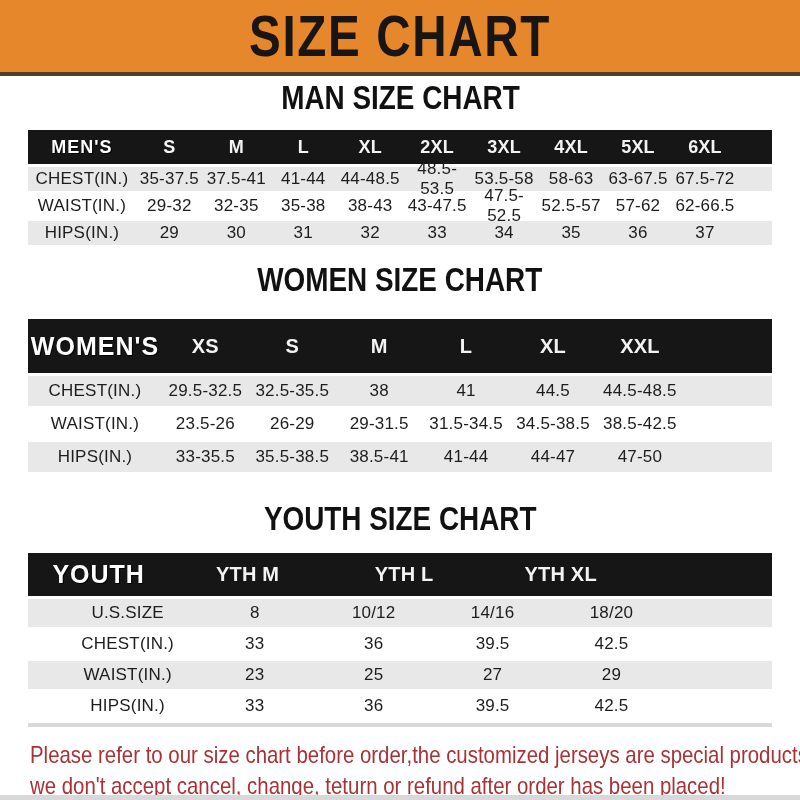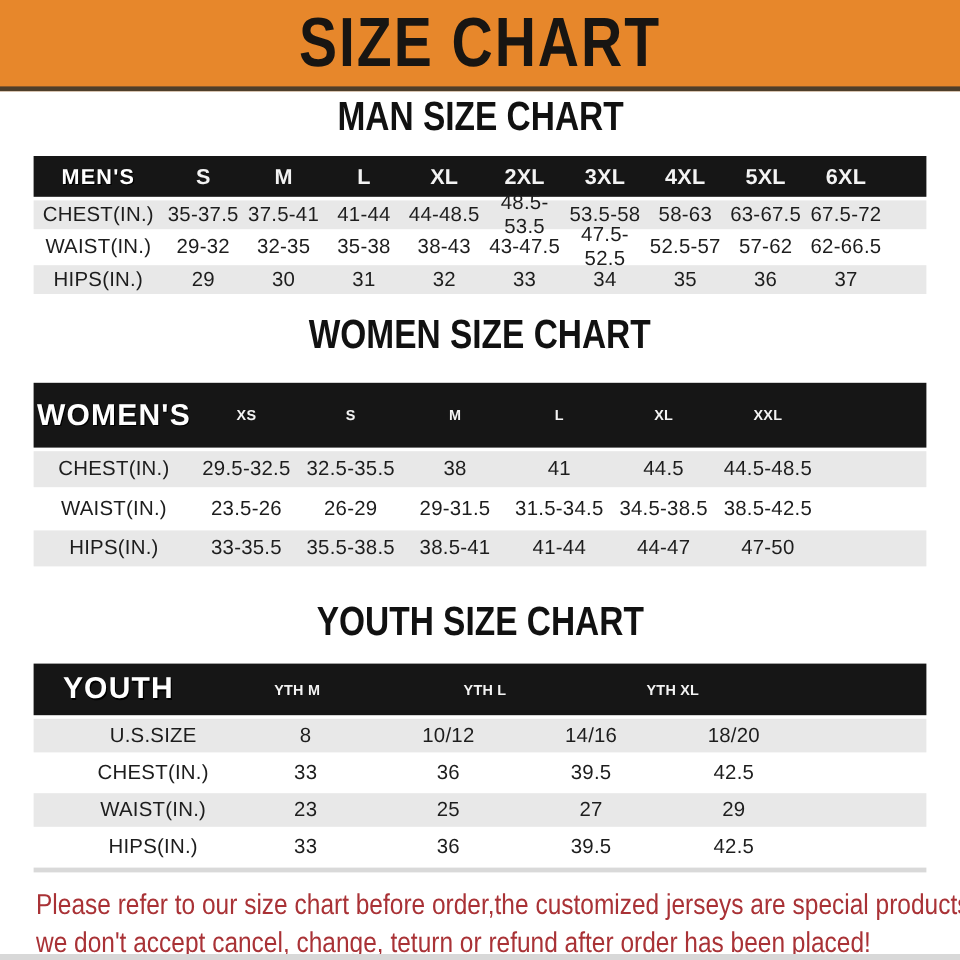--- a/index.html
+++ b/index.html
@@ -46,21 +46,21 @@
     background: var(--bar-bg, #161616);
     color: #fff;
   }
   .cell {
     flex: 1;
     display: flex; align-items: center; justify-content: center;
     text-align: center;
     font-size: 17px; color: #1d1d1d;
     letter-spacing: 0.2px;
   }
-  .thead .cell { color: #f3f3f3; font-size: 12px; font-weight: 600; }
+  .thead .cell { color: #f3f3f3; font-size: 20px; font-weight: 600; }
   .thead .label-cell {
     color: #ffffff; font-weight: bold; font-size: 25px; letter-spacing: 1px;
     text-shadow: 1px 1px 0 #000;
   }
   .gray  { background: var(--row-alt-bg, #E8E8E8); }
   .white { background: #ffffff; }
   
   .sec0 .label-cell { flex: 0 0 14.5%; }
   .sec0 .thead { height: 34px; }
   .sec0 .trow:not(.thead) { height: 24px; }

